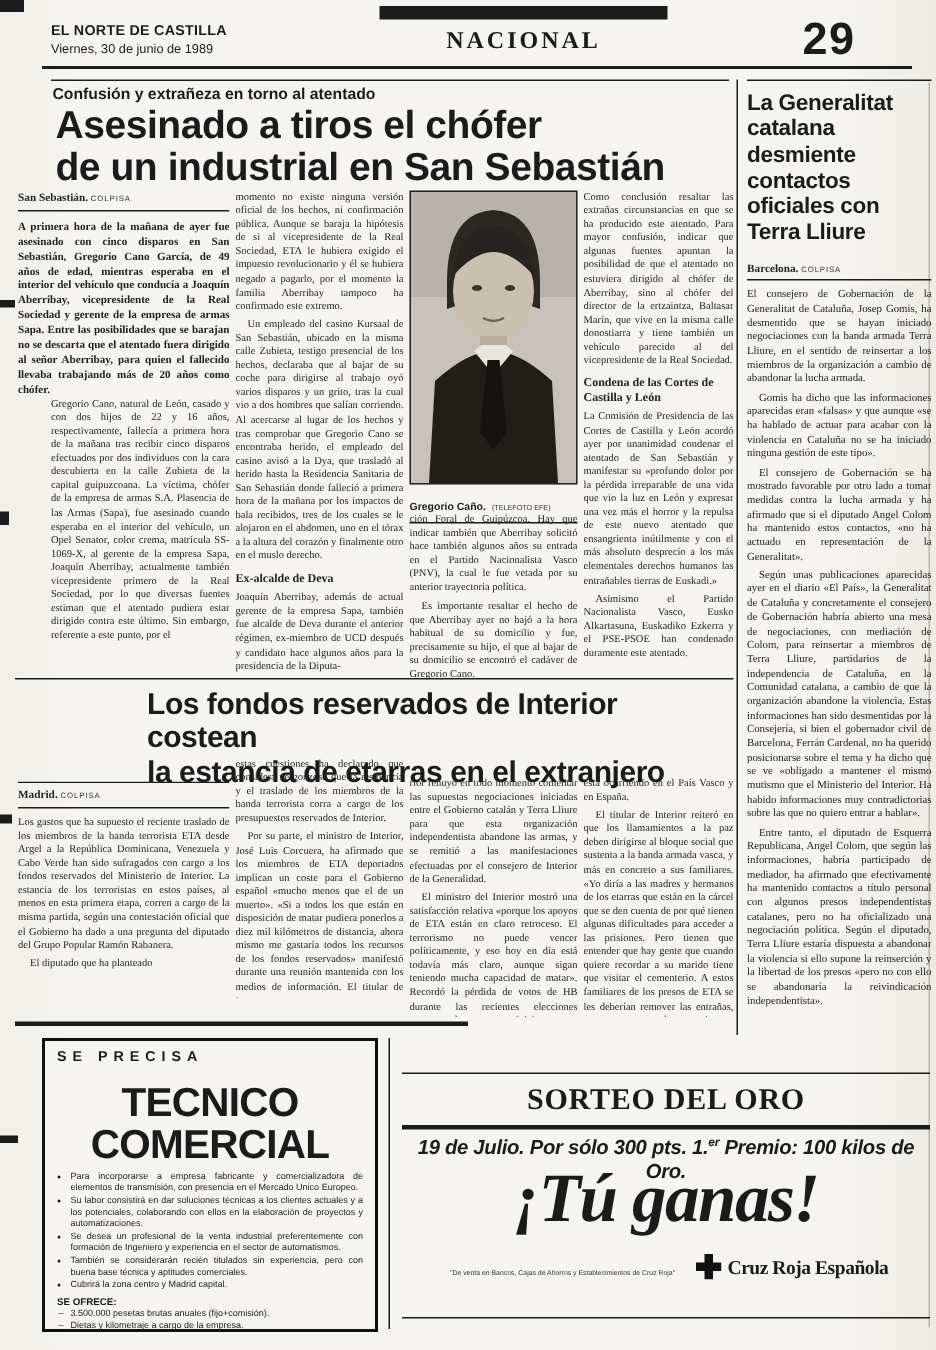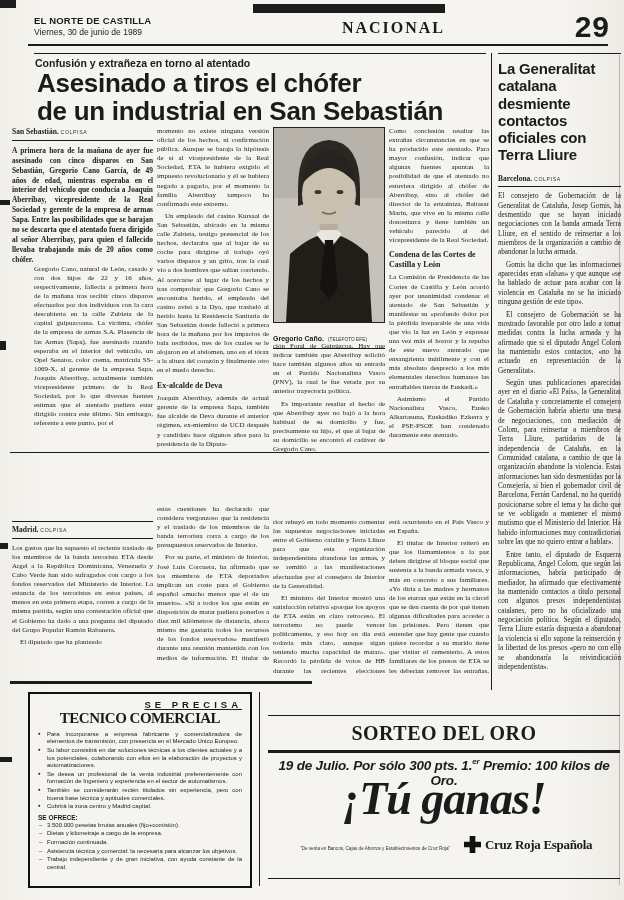--- a/index.html
+++ b/index.html
@@ -44,22 +44,22 @@
   .caption { position:absolute; left:273px; top:327px; width:112px; border-bottom:1px solid #1c1c1c; padding-bottom:3px; }
   .caption .cap-name { font-family:"Liberation Sans",sans-serif; font-weight:bold; font-size:7px; }
   .caption .cap-credit { font-family:"Liberation Sans",sans-serif; font-size:4.8px; color:#333; }
 
   
   .sidebar-h { font-family:"Liberation Sans",sans-serif; font-weight:bold; font-size:15px; line-height:1.15; letter-spacing:-.2px; }
 
   
   .job-box { position:absolute; left:28px; top:692px; width:224px; height:196px;
              border:2px solid #111; background:#f5f4f0; padding:5px 8px 4px 8px; overflow:hidden; }
-  .job-pre { font-family:"Liberation Sans",sans-serif; font-weight:bold; font-size:9.5px; letter-spacing:4px; text-align:right;text-decoration:underline; }
-  .job-title { font-family:Liberation Serif, serif; font-weight:bold; font-size:15px; letter-spacing:-.5px; text-align:center; line-height:1.05; margin:1px 0 4px 0; }
+  .job-pre { font-family:"Liberation Sans",sans-serif; font-weight:bold; font-size:9.5px; letter-spacing:4px; text-align:left; }
+  .job-title { font-family:Liberation Sans, sans-serif; font-weight:bold; font-size:27px; letter-spacing:-.5px; text-align:center; line-height:1.05; margin:11px 0 4px 0; }
   .job-list { list-style:none; font-family:"Liberation Sans",sans-serif; font-size:6px; line-height:1.27; text-align:justify; }
   .job-list li { position:relative; padding-left:9px; margin-bottom:1px; }
   .job-list.bullets li::before { content:"●"; position:absolute; left:0; top:0; font-size:4.5px; }
   .job-list.dashes li::before { content:"–"; position:absolute; left:1px; top:0; }
   .job-offer-label { font-family:"Liberation Sans",sans-serif; font-weight:bold; font-size:6.5px; margin:3px 0 1px 0; }
 
   
   .lot-title { position:absolute; left:268px; top:722px; width:352px; text-align:center;
                font-family:"Liberation Serif",serif; font-weight:bold; font-size:20px; letter-spacing:.5px; }
   .lot-sub { position:absolute; left:268px; top:757px; width:352px; text-align:center;
@@ -83,22 +83,22 @@
   <div class="rule" style="left:0;top:341px;width:6px;height:9px;"></div>
   <div class="rule" style="left:0;top:543px;width:8px;height:6px;"></div>
   <div class="rule" style="left:0;top:757px;width:12px;height:5px;"></div>
   <div class="rule soft" style="left:619px;top:55px;width:1px;height:830px;"></div>
 
   <div class="rule" style="left:253px;top:4px;width:192px;height:9px;"></div>
   <div class="abs" style="left:34px;top:15px;">
     <div class="masthead-name">EL NORTE DE CASTILLA</div>
     <div class="masthead-date">Viernes, 30 de junio de 1989</div>
   </div>
-  <div class="abs section-label" style="left:253px;top:19px;width:192px;text-align:right;">NACIONAL</div>
-  <div class="abs page-num" style="left:560px;top:10px;width:50px;text-align:right;">29</div>
+  <div class="abs section-label" style="left:253px;top:19px;width:192px;">NACIONAL</div>
+  <div class="abs page-num" style="left:535px;top:10px;width:50px;text-align:left;">29</div>
   <div class="rule" style="left:28px;top:44px;width:580px;height:2px;"></div>
 
   <div class="rule" style="left:34px;top:53px;width:452px;height:1px;"></div>
   <div class="abs kicker" style="left:35px;top:57px;width:452px;">Confusión y extrañeza en torno al atentado</div>
   <div class="abs h1" style="left:37px;top:70px;width:452px;">
     <div>Asesinado a tiros el chófer</div>
     <div>de un industrial en San Sebastián</div>
   </div>
 
   <div class="col" style="left:12px;top:127px;width:141px;height:328px;">
@@ -162,20 +162,24 @@
       </div>
       <p class="first">El consejero de Gobernación de la Generalitat de Cataluña, Josep Gomis, ha desmentido que se hayan iniciado negociaciones con la banda armada Terra Lliure, en el sentido de reinsertar a los miembros de la organización a cambio de abandonar la lucha armada.</p>
       <p>Gomis ha dicho que las informaciones aparecidas eran «falsas» y que aunque «se ha hablado de actuar para acabar con la violencia en Cataluña no se ha iniciado ninguna gestión de este tipo».</p>
       <p>El consejero de Gobernación se ha mostrado favorable por otro lado a tomar medidas contra la lucha armada y ha afirmado que si el diputado Angel Colom ha mantenido estos contactos, «no ha actuado en representación de la Generalitat».</p>
       <p>Según unas publicaciones aparecidas ayer en el diario «El País», la Generalitat de Cataluña y concretamente el consejero de Gobernación habría abierto una mesa de negociaciones, con mediación de Colom, para reinsertar a miembros de Terra Lliure, partidarios de la independencia de Cataluña, en la Comunidad catalana, a cambio de que la organización abandone la violencia. Estas informaciones han sido desmentidas por la Consejería, si bien el gobernador civil de Barcelona, Ferrán Cardenal, no ha querido posicionarse sobre el tema y ha dicho que se ve «obligado a mantener el mismo mutismo que el Ministerio del Interior. Ha habido informaciones muy contradictorias sobre las que no quiero entrar a hablar».</p>
       <p>Entre tanto, el diputado de Esquerra Republicana, Angel Colom, que según las informaciones, habría participado de mediador, ha afirmado que efectivamente ha mantenido contactos a título personal con algunos presos independentistas catalanes, pero no ha oficializado una negociación política. Según el diputado, Terra Lliure estaría dispuesta a abandonar la violencia si ello supone la reinserción y la libertad de los presos «pero no con ello se abandonaría la reivindicación independentista».</p>
     </div>
   </div>
 
   <div class="rule" style="left:10px;top:452px;width:479px;height:1px;"></div>
+  <div class="abs h2" style="left:98px;top:459px;width:392px;">
+    <div>Los fondos reservados de Interior costean</div>
+    <div>la estancia de etarras en el extranjero</div>
+  </div>
 
   <div class="col" style="left:12px;top:521px;width:141px;height:172px;">
     <div class="dateline topline">
       <span>Madrid.</span>
       <span class="agency">COLPISA</span>
     </div>
     <p class="first">Los gastos que ha supuesto el reciente traslado de los miembros de la banda terrorista ETA desde Argel a la República Dominicana, Venezuela y Cabo Verde han sido sufragados con cargo a los fondos reservados del Ministerio de Interior. La estancia de los terroristas en estos países, al menos en esta primera etapa, corren a cargo de la misma partida, según una contestación oficial que el Gobierno ha dado a una pregunta del diputado del Grupo Popular Ramón Rabanera.</p>
     <p>El diputado que ha planteado</p>
   </div>
   <div class="col" style="left:157px;top:505px;width:112px;height:160px;">

